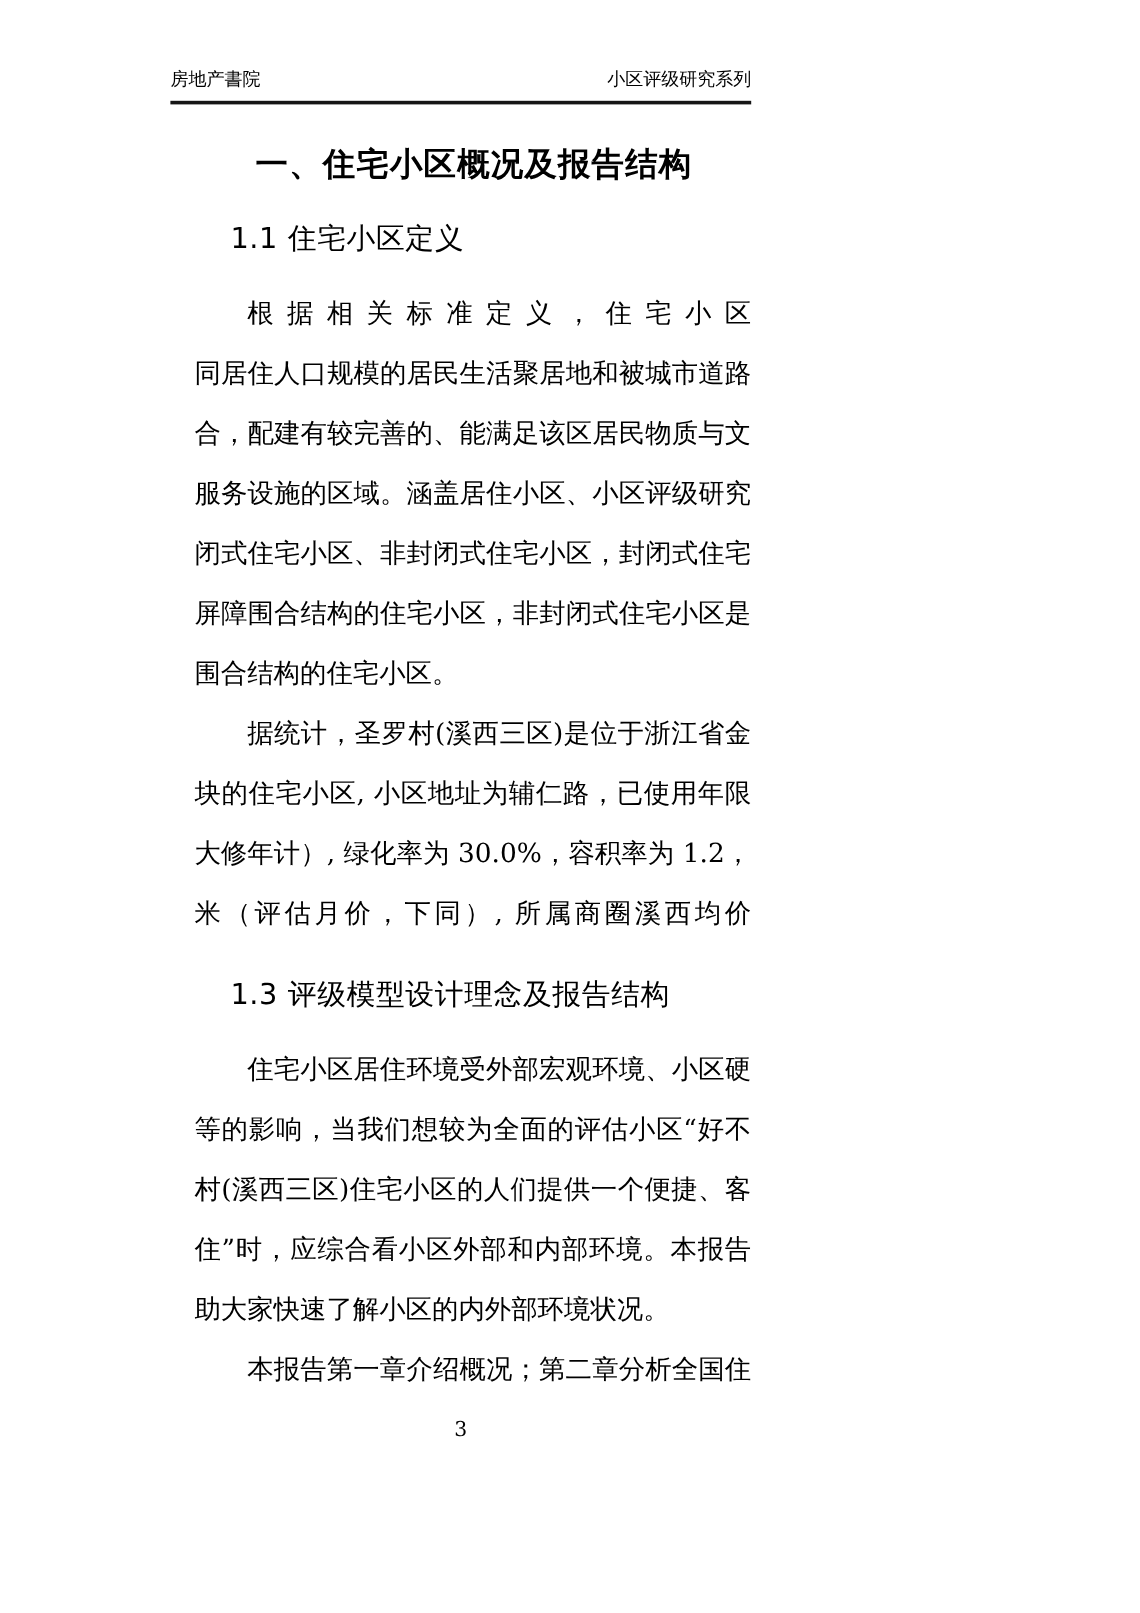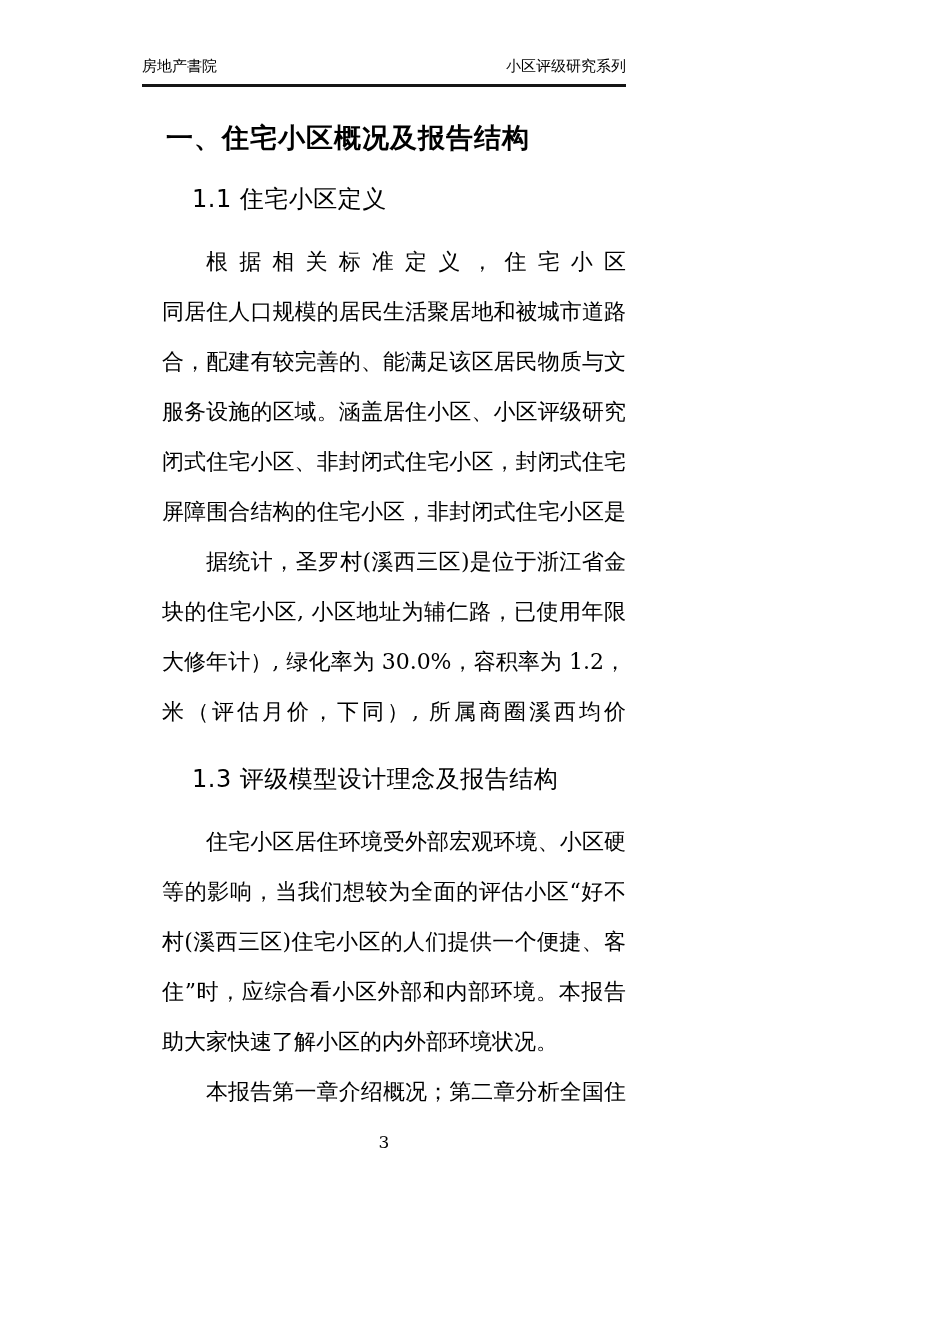--- a/index.html
+++ b/index.html
@@ -22,21 +22,21 @@
     display: flex;
     justify-content: space-between;
     align-items: flex-end;
     font-family: "DejaVu Sans", "Liberation Sans", sans-serif;
     font-size: 15px;
     line-height: 20px;
     padding-bottom: 8px;
     border-bottom: 3px solid #151515;
   }
   .chapter-title {
-    margin: 32px 0 0 24px;
+    margin: 32px 0 0 71px;
     font-family: "DejaVu Sans", "Liberation Sans", sans-serif;
     font-size: 27px;
     font-weight: bold;
     line-height: 38px;
     letter-spacing: 1px;
   }
   .section-heading {
     margin: 24px 0 0 50px;
     font-family: "DejaVu Sans", "Liberation Sans", sans-serif;
     font-size: 24px;
@@ -86,20 +86,21 @@
 
   <div id="sections">
       <div class="section-heading">1.1 住宅小区定义</div>
       <div class="para">
         <div class="line first">根据相关标准定义，住宅小区（Residential District）指不</div>
         <div class="line">同居住人口规模的居民生活聚居地和被城市道路或自然分界线所围</div>
         <div class="line">合，配建有较完善的、能满足该区居民物质与文化生活所需的公共</div>
         <div class="line">服务设施的区域。涵盖居住小区、小区评级研究系列。可分为封</div>
         <div class="line">闭式住宅小区、非封闭式住宅小区，封闭式住宅小区是指具有实体</div>
         <div class="line">屏障围合结构的住宅小区，非封闭式住宅小区是指不具有实体屏障</div>
+        <div class="line last">围合结构的住宅小区。</div>
       </div>
       <div class="para">
         <div class="line first">据统计，圣罗村(溪西三区)是位于浙江省金华市兰溪市溪西板</div>
         <div class="line">块的住宅小区, 小区地址为辅仁路，已使用年限为 29.0 年（按最近</div>
         <div class="line">大修年计）, 绿化率为 30.0%，容积率为 1.2，均价 0.83 万元/平方</div>
         <div class="line last">米（评估月价，下同）, 所属商圈溪西均价 0.70 万元/平方米。</div>
       </div>
       <div class="section-heading">1.3 评级模型设计理念及报告结构</div>
       <div class="para">
         <div class="line first">住宅小区居住环境受外部宏观环境、小区硬件设施、物业管理</div>

